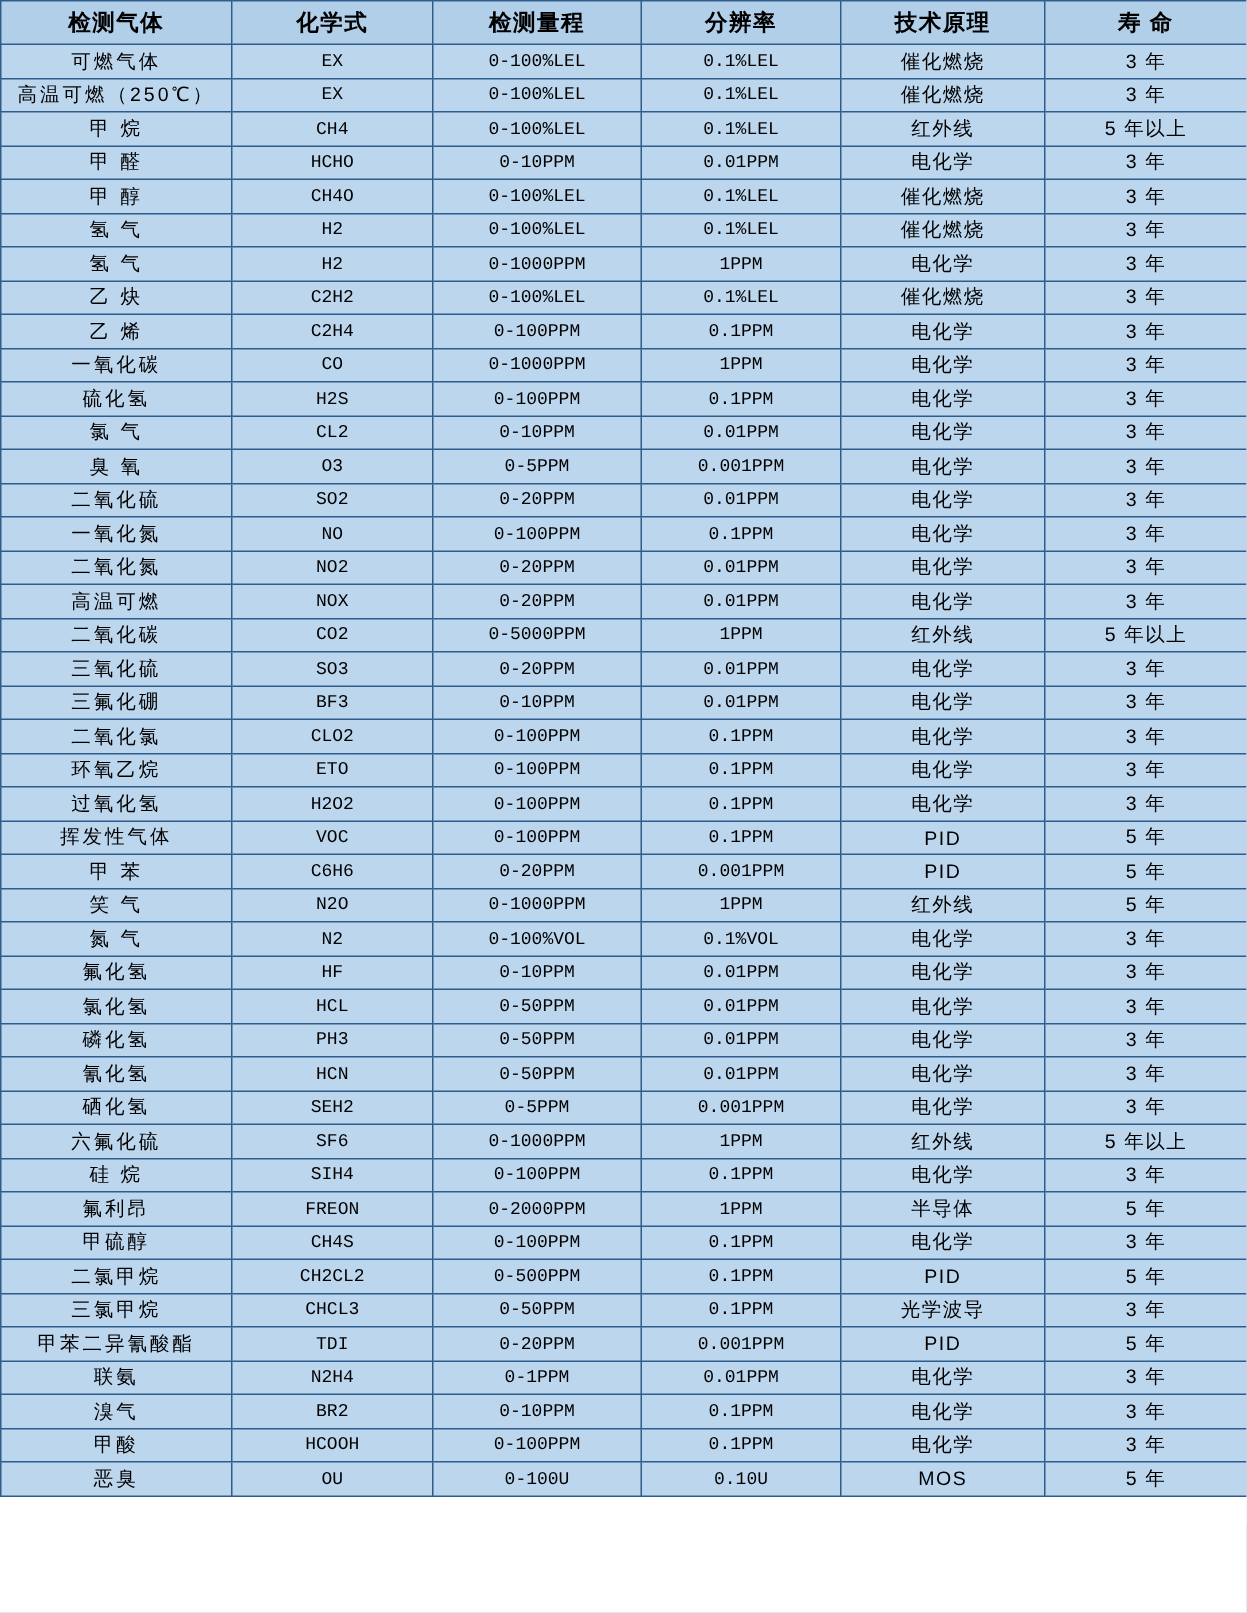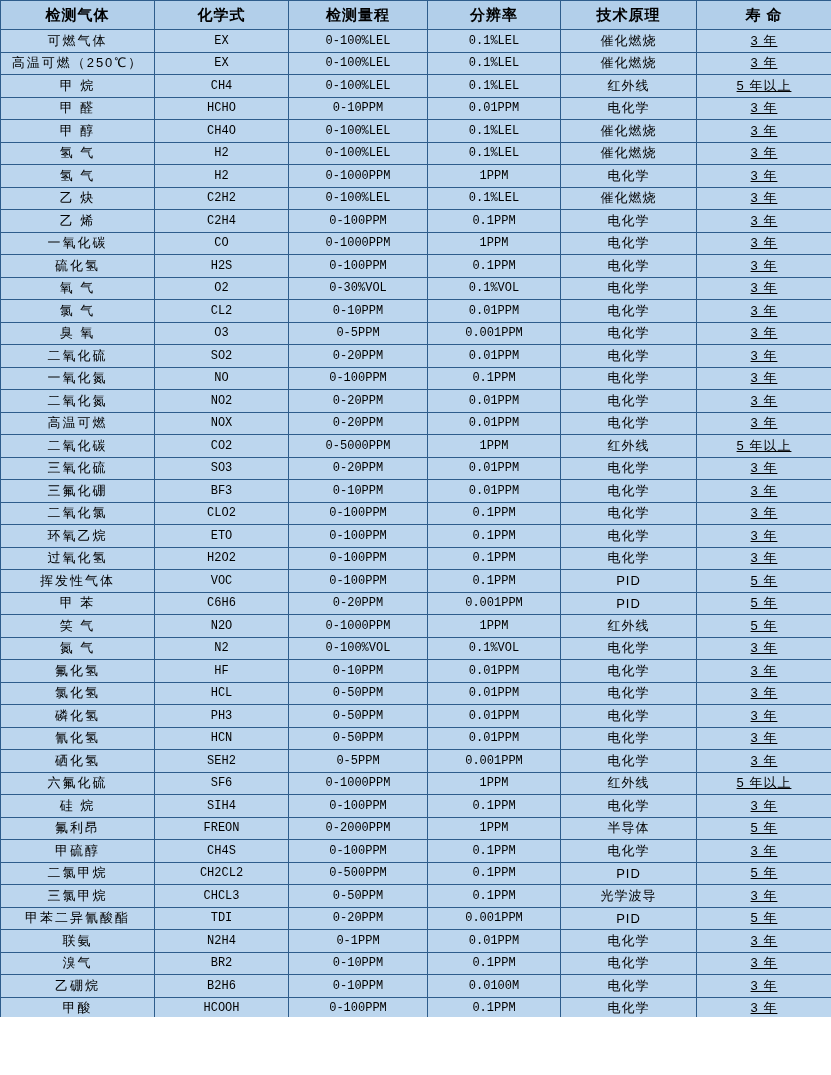--- a/index.html
+++ b/index.html
@@ -60,21 +60,20 @@
   table.gas-table tbody td.res {
     font-family: "Liberation Mono", monospace;
     font-size: 12px;
     letter-spacing: 0px;
   }
   table.gas-table tbody td.principle {
     letter-spacing: 1px;
   }
   table.gas-table tbody td.life {
     letter-spacing: 1px;
-    text-decoration: underline;
   }
 </style>
 </head>
 <body>
 
 <div id="sheet">
   <table class="gas-table">
     <colgroup>
       <col class="c0">
         <col class="c1">
@@ -176,28 +175,20 @@
         </tr>
         <tr>
           <td class="name">硫化氢</td>
           <td class="formula">H2S</td>
           <td class="range">0-100PPM</td>
           <td class="res">0.1PPM</td>
           <td class="principle">电化学</td>
           <td class="life">3 年</td>
         </tr>
         <tr>
-          <td class="name">氧 气</td>
-          <td class="formula">O2</td>
-          <td class="range">0-30%VOL</td>
-          <td class="res">0.1%VOL</td>
-          <td class="principle">电化学</td>
-          <td class="life">3 年</td>
-        </tr>
-        <tr>
           <td class="name">氯 气</td>
           <td class="formula">CL2</td>
           <td class="range">0-10PPM</td>
           <td class="res">0.01PPM</td>
           <td class="principle">电化学</td>
           <td class="life">3 年</td>
         </tr>
         <tr>
           <td class="name">臭 氧</td>
           <td class="formula">O3</td>
@@ -420,28 +411,20 @@
           <td class="range">0-1PPM</td>
           <td class="res">0.01PPM</td>
           <td class="principle">电化学</td>
           <td class="life">3 年</td>
         </tr>
         <tr>
           <td class="name">溴气</td>
           <td class="formula">BR2</td>
           <td class="range">0-10PPM</td>
           <td class="res">0.1PPM</td>
-          <td class="principle">电化学</td>
-          <td class="life">3 年</td>
-        </tr>
-        <tr>
-          <td class="name">乙硼烷</td>
-          <td class="formula">B2H6</td>
-          <td class="range">0-10PPM</td>
-          <td class="res">0.0100M</td>
           <td class="principle">电化学</td>
           <td class="life">3 年</td>
         </tr>
         <tr>
           <td class="name">甲酸</td>
           <td class="formula">HCOOH</td>
           <td class="range">0-100PPM</td>
           <td class="res">0.1PPM</td>
           <td class="principle">电化学</td>
           <td class="life">3 年</td>

